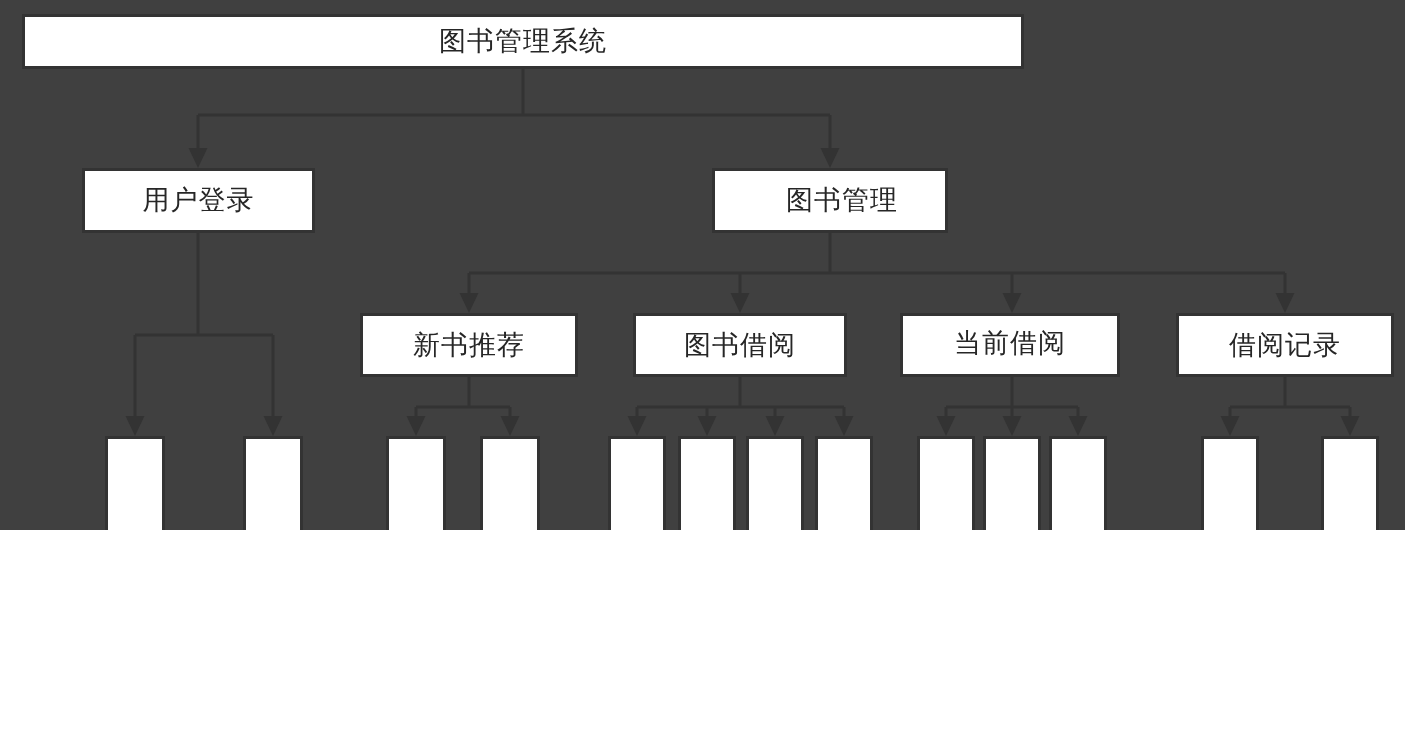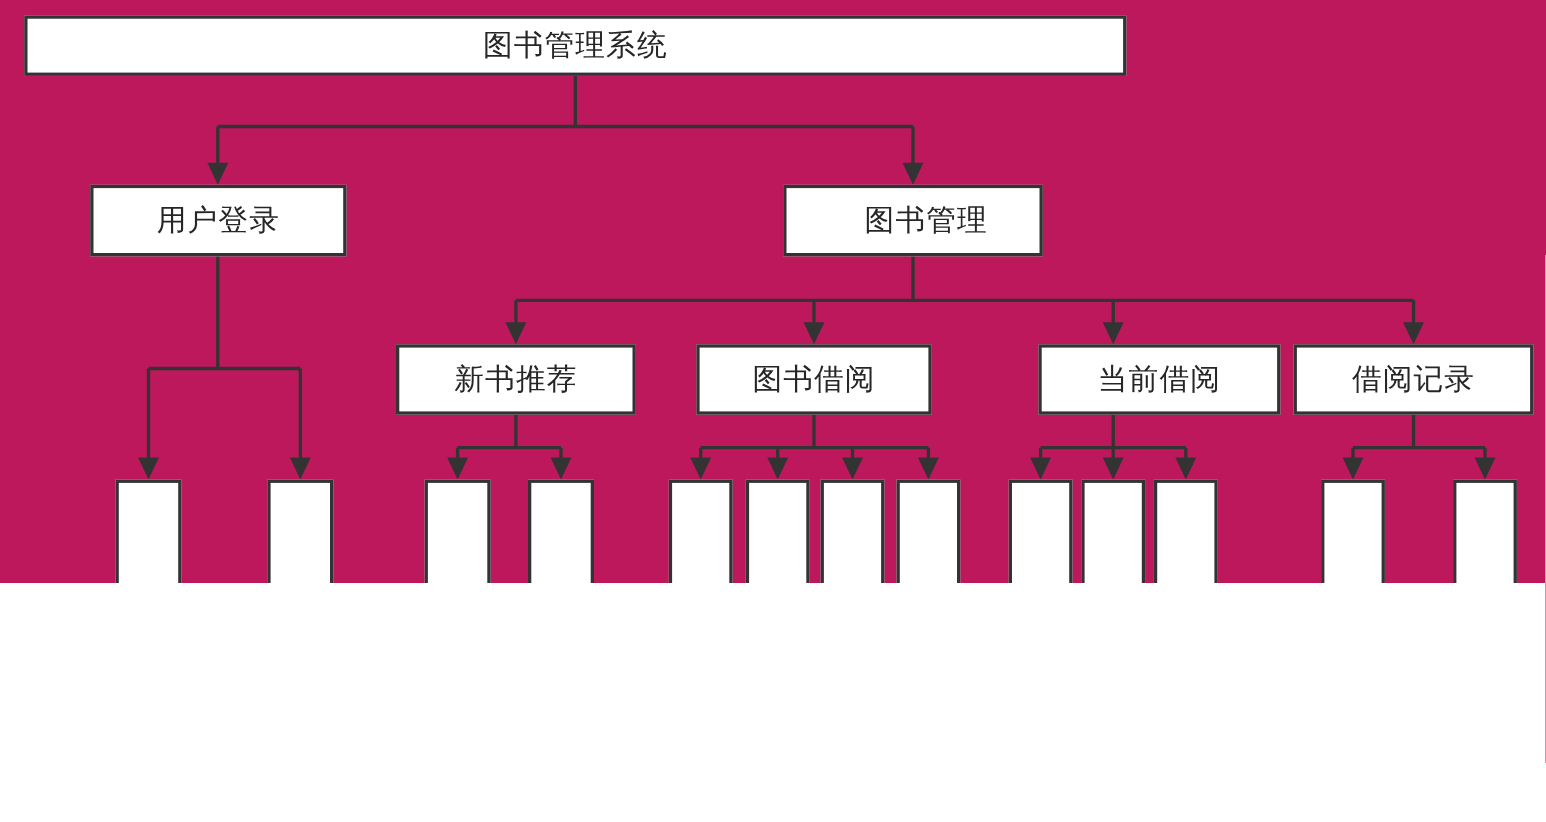--- a/index.html
+++ b/index.html
@@ -1,20 +1,20 @@
 <!DOCTYPE html>
 <html><head>
 <meta charset="utf-8">
 <style>
   html, body { margin: 0; padding: 0; background: #ffffff; }
   #canvas {
     position: relative;
     width: 1405px;
     height: 530px;
-    background: #be185d;
+    background: #404040;
     font-family: "Liberation Sans", sans-serif;
     overflow: hidden;
   }
   #connectors {
     position: absolute;
     left: 0; top: 0;
     width: 1405px; height: 747px;
   }
   #connectors path {
     stroke: #333333;
@@ -134,21 +134,21 @@
   <div class="hbox" style="left:712px; top:168px; width:236px; height:65px;padding-left:24px;">
     <span class="lbl">图书管理</span>
   </div>
 
   <div class="hbox" style="left:360px; top:313px; width:218px; height:64px;">
     <span class="lbl">新书推荐</span>
   </div>
   <div class="hbox" style="left:633px; top:313px; width:214px; height:64px;">
     <span class="lbl">图书借阅</span>
   </div>
-  <div class="hbox" style="left:944px; top:313px; width:220px; height:64px;">
+  <div class="hbox" style="left:900px; top:313px; width:220px; height:64px;font-family:Liberation Mono, monospace;">
     <span class="lbl">当前借阅</span>
   </div>
   <div class="hbox" style="left:1176px; top:313px; width:218px; height:64px;">
     <span class="lbl">借阅记录</span>
   </div>
 
   <div class="vbox" style="left:105px; top:436px; width:60px; height:301px;">
     <span class="lbl">用户登录</span>
   </div>
   <div class="vbox" style="left:243px; top:436px; width:60px; height:301px;">

